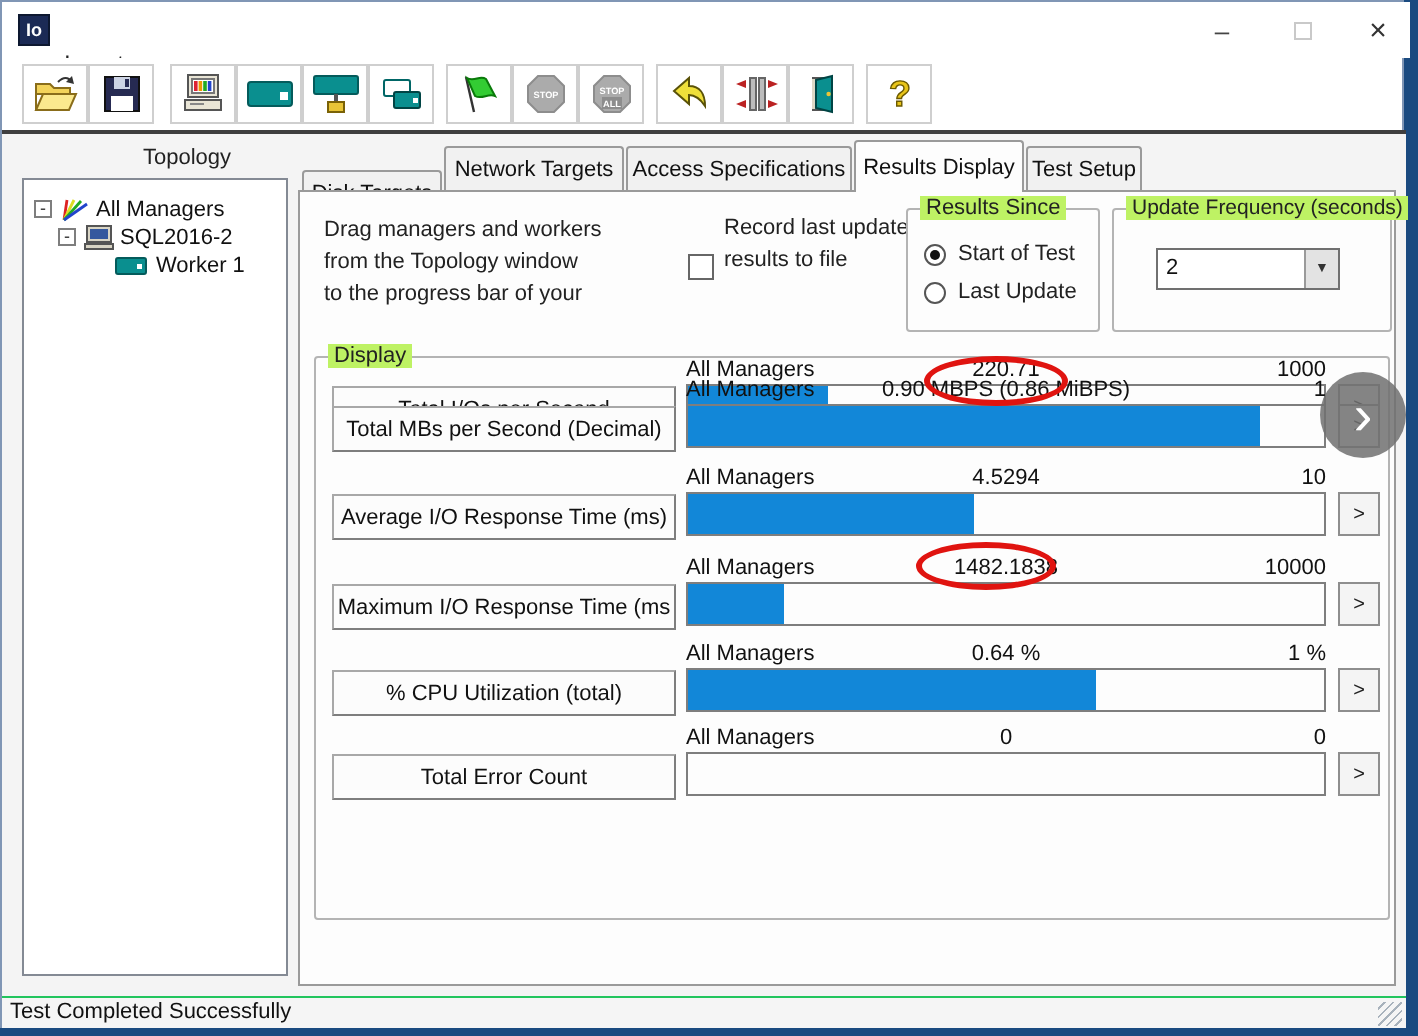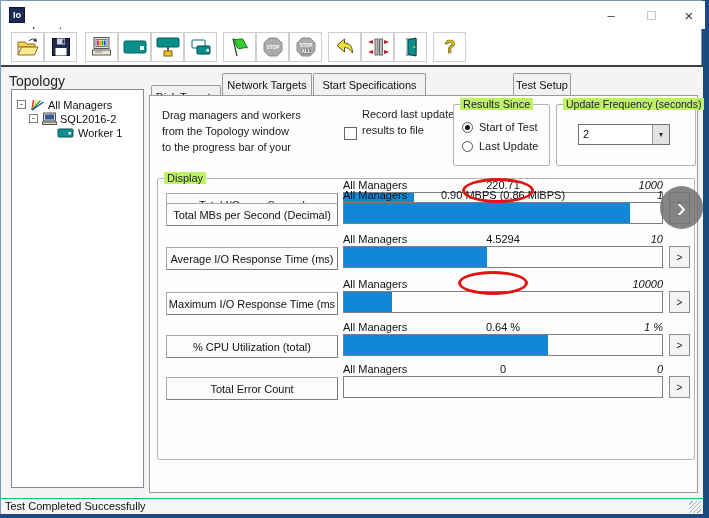--- a/index.html
+++ b/index.html
@@ -25,22 +25,22 @@
   
   #toolbar { position:absolute; left:0; top:28px; width:100%; height:36px; background:#fff; }
   .tb { position:absolute; top:3px; width:33px; height:30px; background:#fff;
     border:1px solid #cfcfcf; display:flex; align-items:center; justify-content:center; padding:0; }
   #dark-rule { position:absolute; left:0; top:64px; width:702px; height:2px; background:#3f3f3f; }
 
   
   #client { position:absolute; left:0; top:66px; width:702px; height:431px; background:#f4f4f4; }
 
   
-  #topo-title { position:absolute; left:8px; top:6px; width:137px; 
-    font-size:14px; color:#222; }
+  #topo-title { position:absolute; left:24px; top:6px; width:137px; text-align:center;
+    font-size:11px; color:#222; }
   #topo-box { position:absolute; left:10px; top:22px; width:133px; height:399px;
     background:#fff; border:1px solid #848a94; }
   .tree-row { position:absolute; height:14px; font-size:11px; color:#111; white-space:nowrap; }
   .expander { position:absolute; width:9px; height:9px; border:1px solid #7e7e7e; background:#fff;
     font-size:9px; line-height:7px; text-align:center; color:#333; }
   .tree-label { position:absolute; top:0; line-height:14px; }
 
   
   .tab { position:absolute; top:6px; height:23px; background:#f1f1f1; border:1px solid #9a9a9a;
     border-bottom:none; border-radius:2px 2px 0 0; font-size:11px; color:#111;
@@ -84,21 +84,21 @@
   .drow { position:absolute; left:0; width:536px; height:42px; }
   .drow:nth-of-type(2){ top:10px; } .drow:nth-of-type(3){ top:54px; }
   .drow:nth-of-type(4){ top:99px; } .drow:nth-of-type(5){ top:142px; }
   .drow:nth-of-type(6){ top:184px; } .drow:nth-of-type(7){ top:230px; }
   .metric-btn { position:absolute; left:8px; top:14px; width:172px; height:23px;
     background:#fcfcfc; border:1px solid #a8a8a8; border-bottom-color:#7e7e7e;
     border-right-color:#7e7e7e; font-size:11px; color:#111; white-space:nowrap;
     overflow:hidden; font-family:"Liberation Sans", sans-serif; }
   .scope { position:absolute; left:185px; top:0; font-size:11px; color:#111; }
   .val   { position:absolute; left:185px; top:0; width:320px; text-align:center; font-size:11px; color:#111; }
-  .maxv  { position:absolute; left:185px; top:0; width:320px; text-align:right; font-size:11px; color:#111;font-style:italic; }
+  .maxv  { position:absolute; left:185px; top:0; width:320px; text-align:right; font-size:11px; color:#111; }
   .pbar  { position:absolute; left:185px; top:13px; width:320px; height:22px;
     border:1px solid #7e7e7e; background:#fdfdfd; }
   .fill  { height:100%; background:#1287d8; }
   .expand-btn { position:absolute; left:511px; top:13px; width:21px; height:22px;
     background:#f4f4f4; border:1px solid #8e8e8e; font-size:10px; color:#222; }
 
   
   .annot { position:absolute; border:3px solid #e01410; border-radius:50%; z-index:8; }
   #annot-1 { left:462px; top:178px; width:72px; height:25px; }
   #annot-2 { left:458px; top:271px; width:70px; height:24px; }
@@ -258,21 +258,22 @@
         <svg style="position:absolute; left:0; top:2px;" width="17" height="10" viewBox="0 0 17 10">
           <rect x="1" y="1" width="15" height="8" rx="1" fill="#0a8f8f" stroke="#045b5b"></rect>
           <rect x="11.5" y="4" width="2.5" height="2.5" fill="#fff"></rect>
         </svg>
         <span class="tree-label" style="left:21px">Worker 1</span>
       </div>
     </div>
 
     <div class="tab" style="left:150px; width:70px;margin-top:12px;">Disk Targets</div>
     <div class="tab" style="left:221px; width:90px;">Network Targets</div>
-    <div class="tab" style="left:312px; width:113px;">Start Specifications</div>
+    <div class="tab" style="left:312px; width:113px;">Access Specifications</div>
+    <div class="tab active" style="left:426px; width:85px;">Results Display</div>
     <div class="tab" style="left:512px; width:58px;">Test Setup</div>
 
     <div id="tabpanel">
 
       <div id="drag-hint">
         <div>Drag managers and workers</div>
         <div>from the Topology window</div>
         <div>to the progress bar of your</div>
         <div>choice.</div>
       </div>
@@ -334,20 +335,21 @@
           <div class="maxv">10</div>
           <div class="pbar">
             <div class="fill" style="width: 45%;"></div>
               </div>
           <button class="expand-btn">&gt;</button>
         </div>
 
         <div class="drow">
           <button class="metric-btn">Maximum I/O Response Time (ms</button>
           <div class="scope">All Managers</div>
+          <div class="val">1482.1838</div>
           <div class="maxv">10000</div>
           <div class="pbar">
             <div class="fill" style="width: 15%;"></div>
               </div>
           <button class="expand-btn">&gt;</button>
         </div>
 
         <div class="drow">
           <button class="metric-btn">% CPU Utilization (total)</button>
           <div class="scope">All Managers</div>

